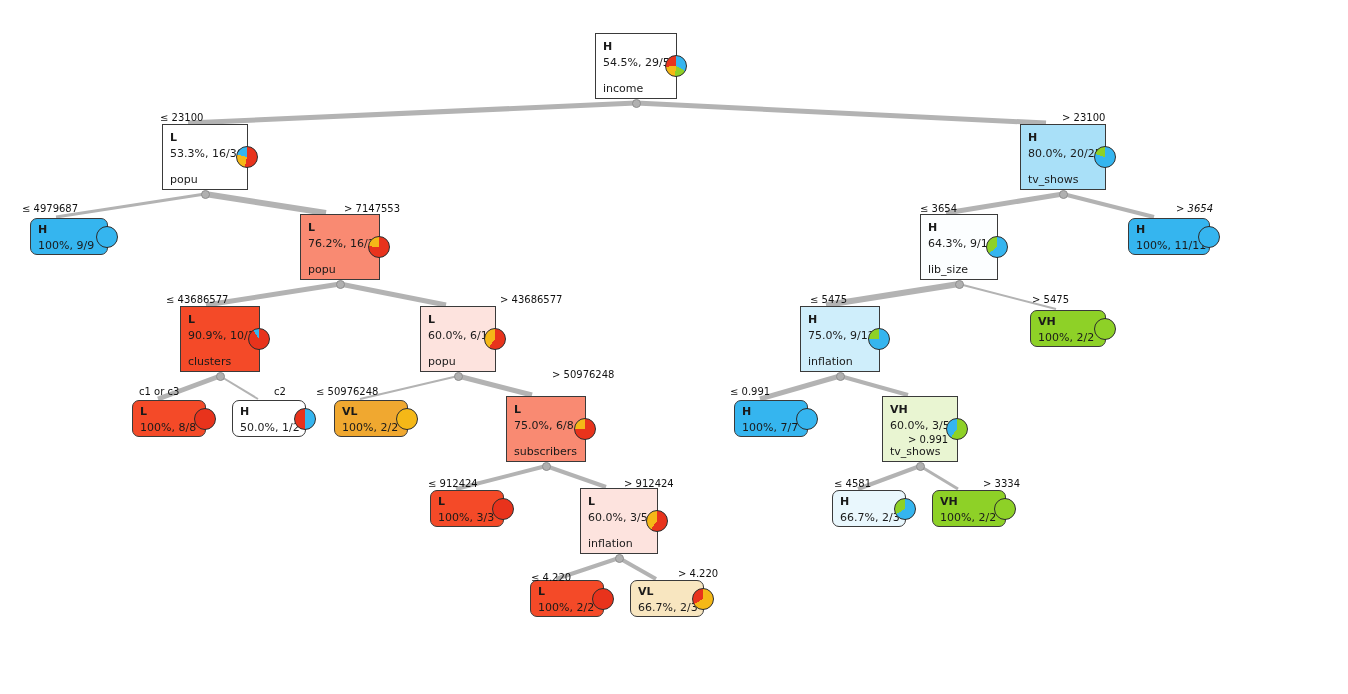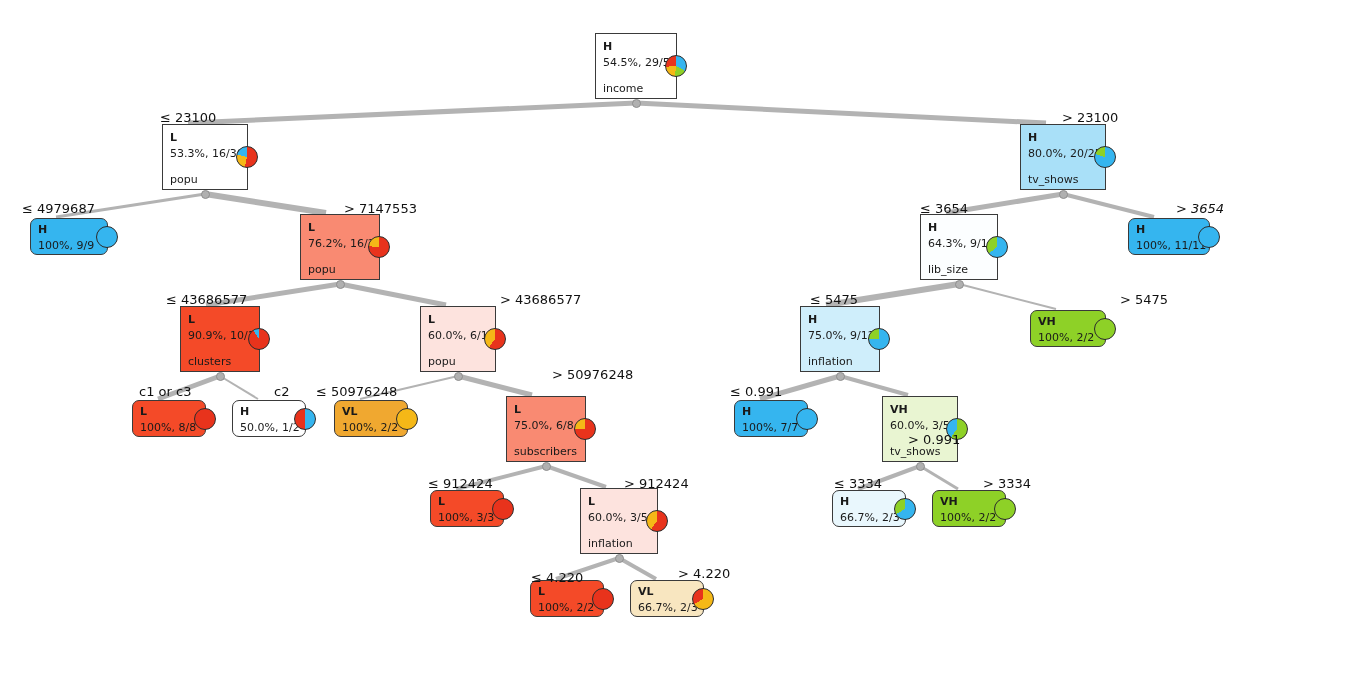--- a/index.html
+++ b/index.html
@@ -73,21 +73,21 @@
     right: -11px;
     top: 50%;
     transform: translateY(-50%);
     width: 22px; height: 22px;
     border-radius: 50%;
     border: 1px solid #2b2b2b;
     z-index: 6;
   }
   .edge-label {
     position: absolute;
-    font-size: 13px;
+    font-size: 10px;
     color: #111111;
     white-space: nowrap;
     z-index: 7;
     line-height: 12px;
   }
   .joint {
     position: absolute;
     width: 9px; height: 9px;
     border-radius: 50%;
     background: #b0b0b0;
@@ -137,30 +137,30 @@
       <div class="joint" style="left: 614.5px; top: 554px; background: rgb(176, 176, 176);"></div>
       <div class="edge-label" style="left: 160px; top: 112px;">≤ 23100</div>
       <div class="edge-label" style="left: 1062px; top: 112px;">&gt; 23100</div>
       <div class="edge-label" style="left: 22px; top: 203px;">≤ 4979687</div>
       <div class="edge-label" style="left: 344px; top: 203px;">&gt; 7147553</div>
       <div class="edge-label" style="left: 920px; top: 203px;">≤ 3654</div>
       <div class="edge-label" style="left: 1176px; top: 203px; font-style: italic;">&gt; 3654</div>
       <div class="edge-label" style="left: 166px; top: 294px;">≤ 43686577</div>
       <div class="edge-label" style="left: 466px; top: 294px; margin-left: 34px;">&gt; 43686577</div>
       <div class="edge-label" style="left: 810px; top: 294px;">≤ 5475</div>
-      <div class="edge-label" style="left: 1120px; top: 294px;">&gt; 5475</div>
+      <div class="edge-label" style="left: 1032px; top: 294px;">&gt; 5475</div>
       <div class="edge-label" style="left: 139px; top: 386px;">c1 or c3</div>
       <div class="edge-label" style="left: 274px; top: 386px;">c2</div>
       <div class="edge-label" style="left: 316px; top: 386px;">≤ 50976248</div>
       <div class="edge-label" style="left: 552px; top: 369px;">&gt; 50976248</div>
       <div class="edge-label" style="left: 730px; top: 386px;">≤ 0.991</div>
       <div class="edge-label" style="left: 908px; top: 386px; margin-top: 48px;">&gt; 0.991</div>
       <div class="edge-label" style="left: 428px; top: 478px;">≤ 912424</div>
       <div class="edge-label" style="left: 624px; top: 478px;">&gt; 912424</div>
-      <div class="edge-label" style="left: 834px; top: 478px;">≤ 3334</div>
+      <div class="edge-label" style="left: 834px; top: 478px;">≤ 4581</div>
       <div class="edge-label" style="left: 972px; top: 478px; margin-left: 11px;">&gt; 3334</div>
       <div class="edge-label" style="left: 531px; top: 572px;">≤ 4.220</div>
       <div class="edge-label" style="left: 678px; top: 568px;">&gt; 4.220</div>
       <div class="node" style="left: 595px; top: 33px; width: 82px; height: 66px; background: rgb(255, 255, 255);">
         <div class="cls">H</div>
         <div class="stat">54.5%, 29/55</div>
         <div class="rule-sep"></div>
         <div class="attr">income</div>
         <div class="pie" style="background: conic-gradient(rgb(53, 181, 239) 0deg, rgb(53, 181, 239) 118deg, rgb(142, 209, 39) 118deg, rgb(142, 209, 39) 186deg, rgb(245, 184, 23) 186deg, rgb(245, 184, 23) 266deg, rgb(232, 51, 28) 266deg, rgb(232, 51, 28) 360deg);"></div>
       </div>

